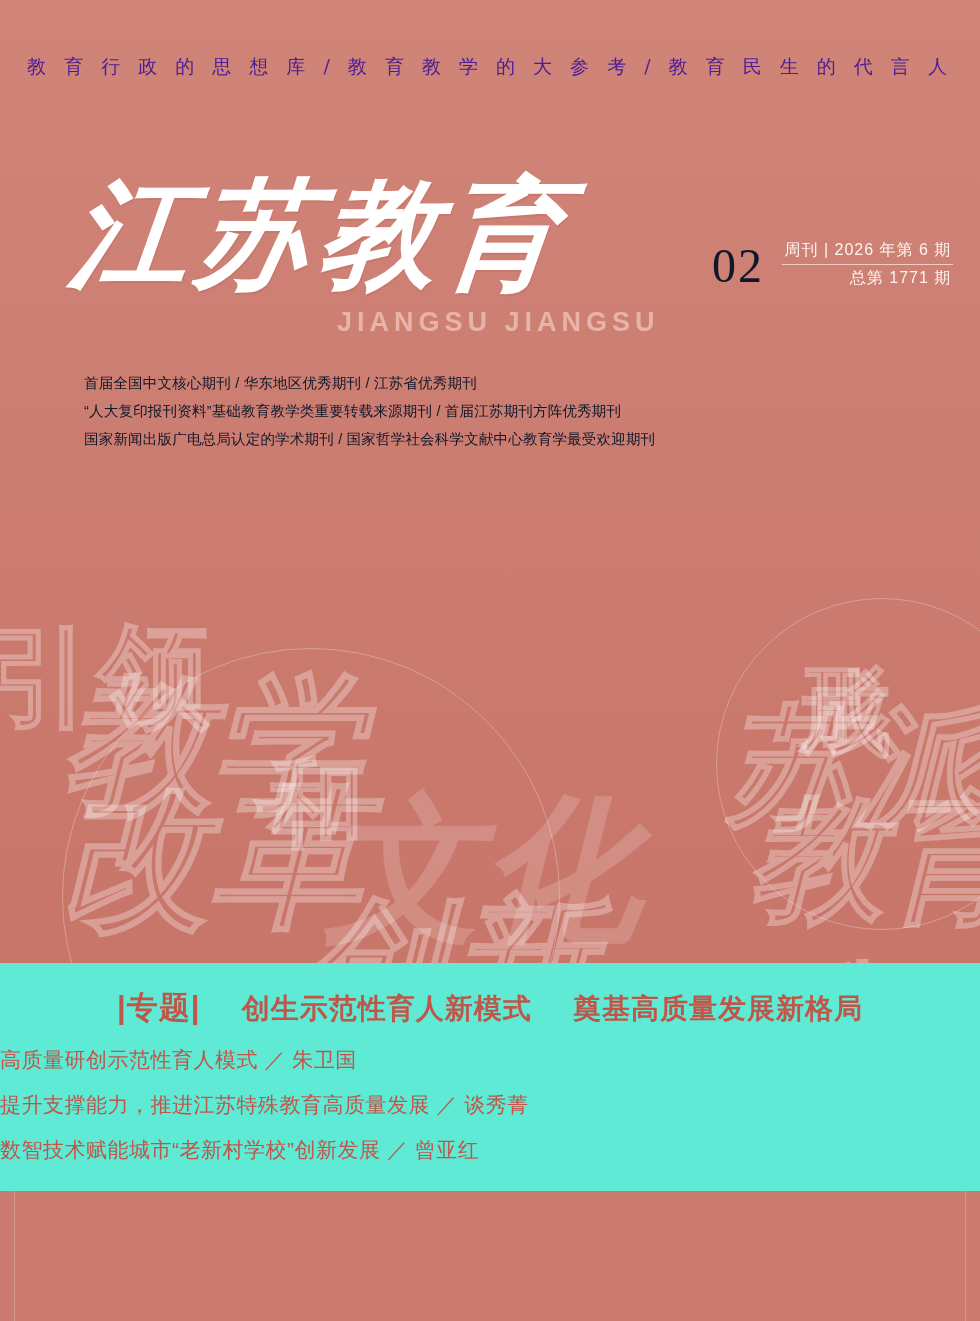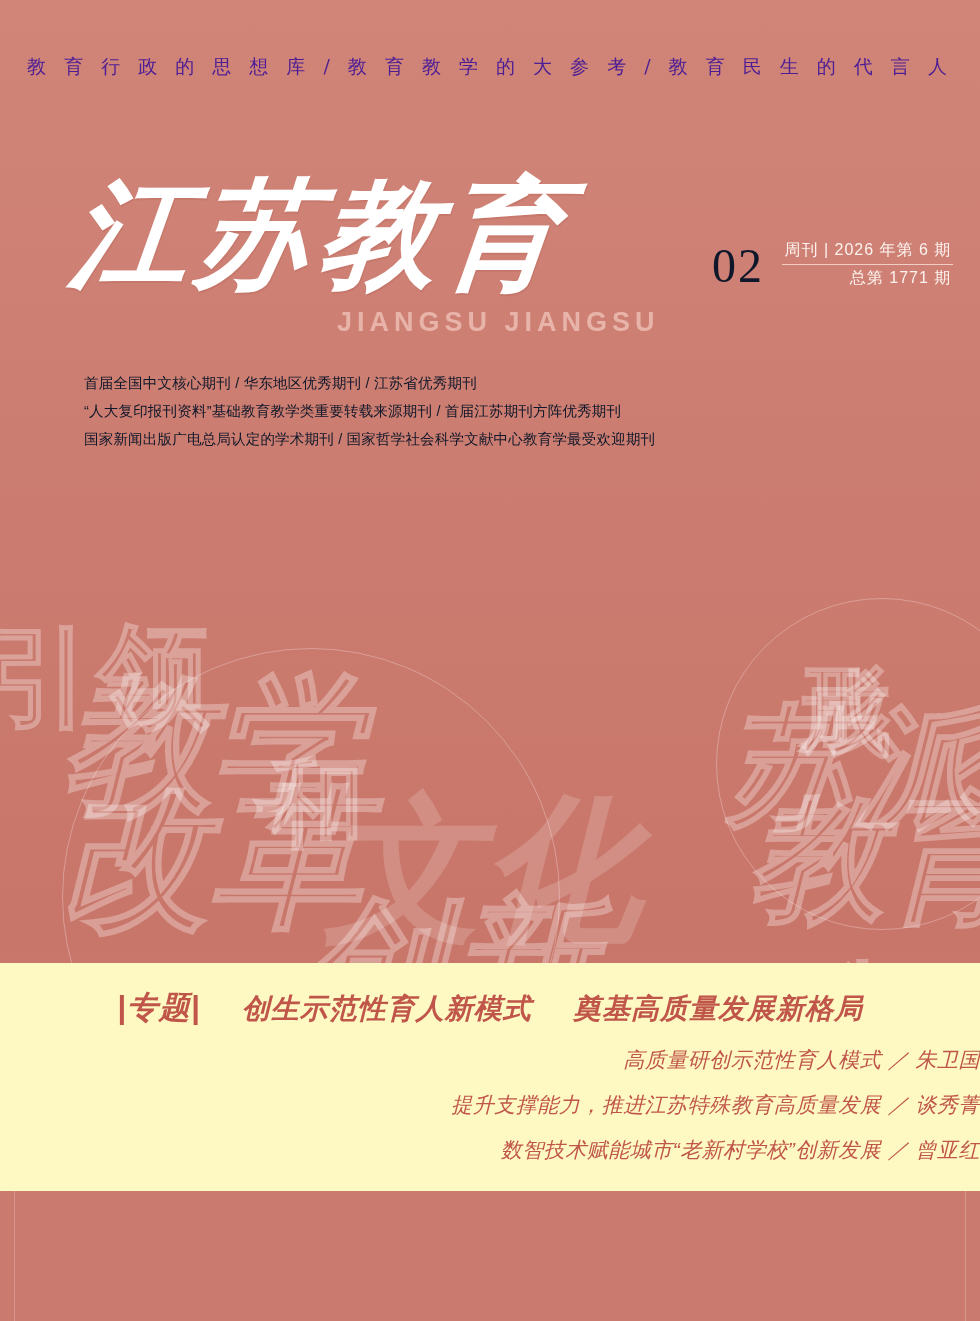--- a/index.html
+++ b/index.html
@@ -156,22 +156,21 @@
     border: 1.5px solid rgba(255,255,255,0.28);
   }
 
   
   .band {
     position: absolute;
     left: 0;
     top: 963px;
     width: 980px;
     height: 228px;
-    background: #fef9c3;
-    font-style: italic;
+    background: #5eead4;
   }
   .band-title {
     text-align: center;
     margin-top: 24px;
     font-size: 31px;
     font-weight: bold;
     color: #c0564a;
     letter-spacing: 1px;
     white-space: nowrap;
   }
@@ -180,21 +179,21 @@
     font-weight: bold;
   }
   .band-title .topic {
     font-size: 28px;
   }
   .band-title .gap {
     display: inline-block;
     width: 22px;
   }
   .band-item {
-    text-align: right;
+    text-align: left;
     font-size: 21px;
     color: #c0564a;
     margin-top: 17px;
     letter-spacing: 0.5px;
     white-space: nowrap;
   }
   
   .foot {
     position: absolute;
     left: 0;

